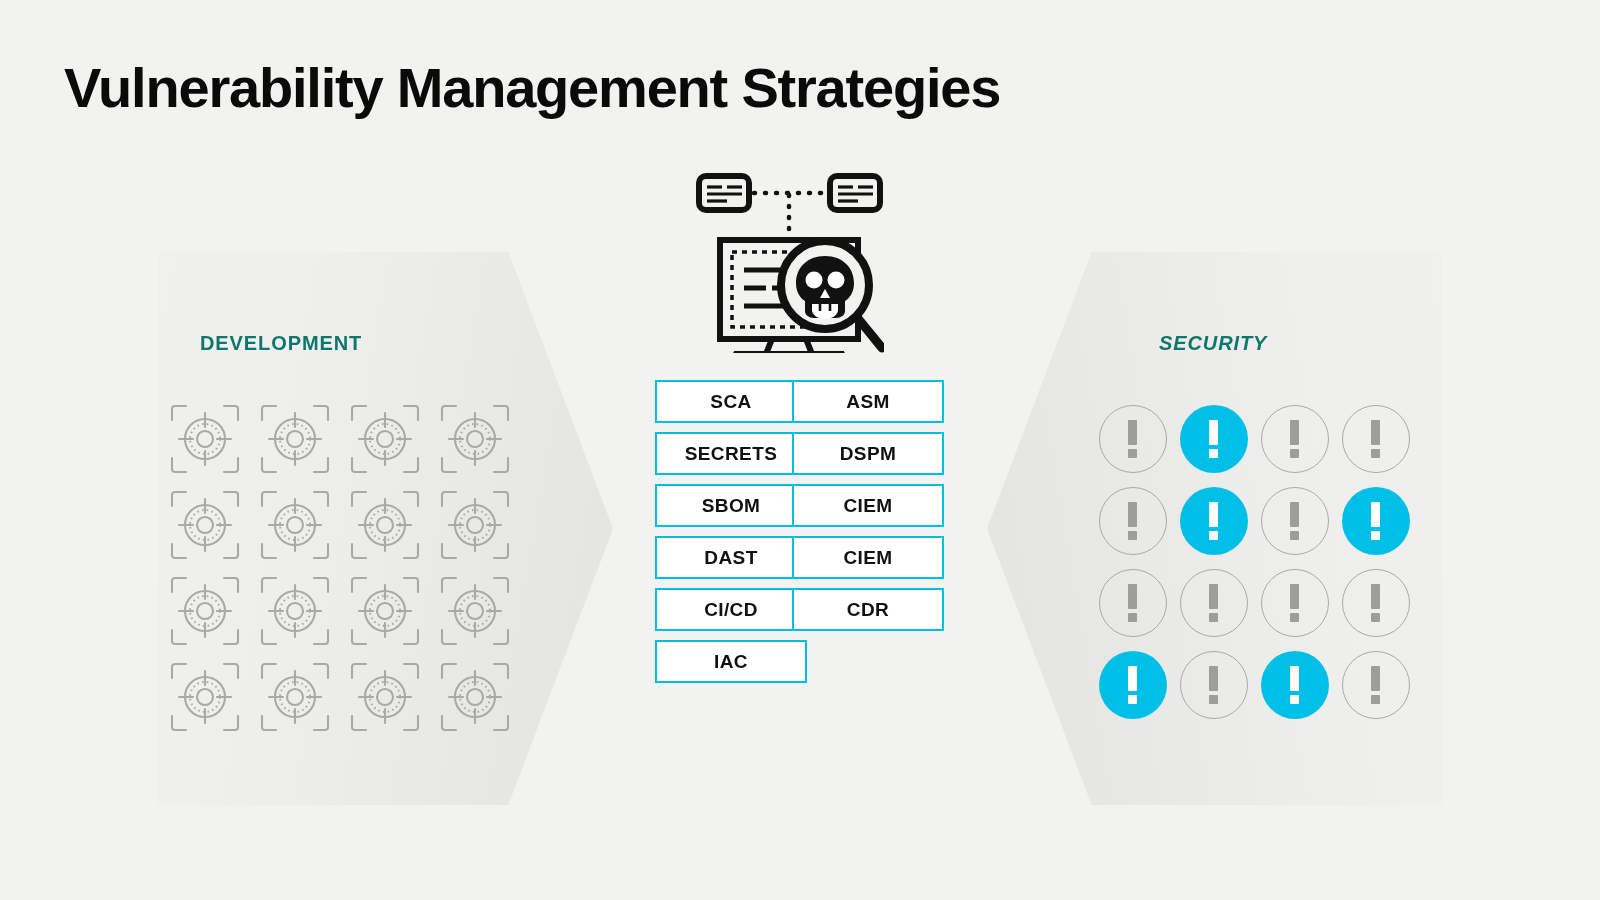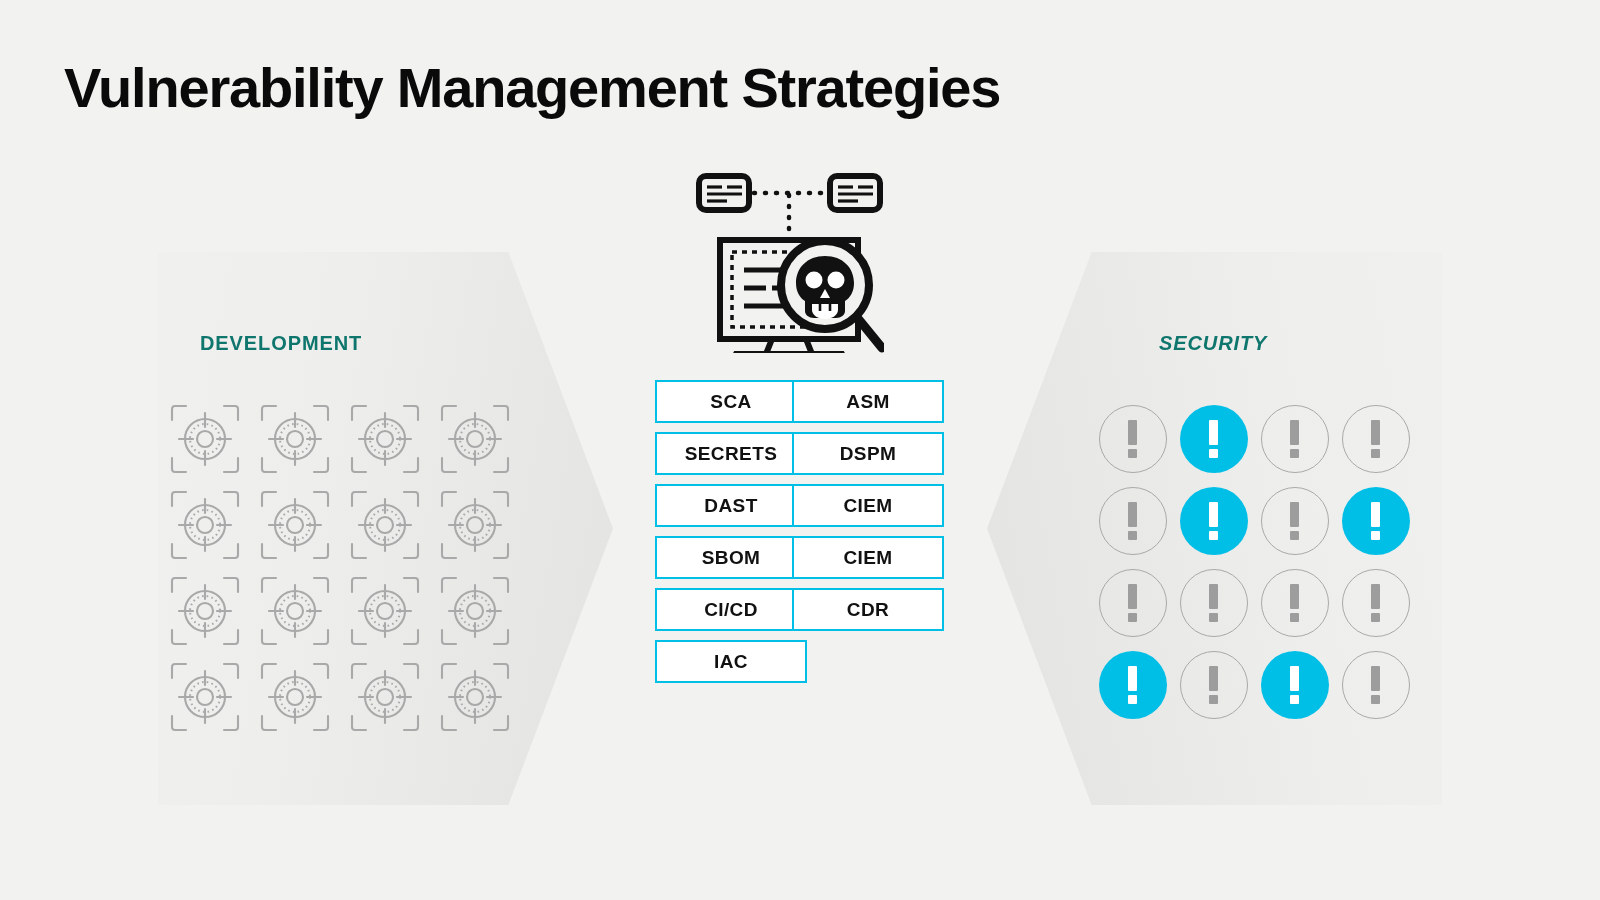--- a/index.html
+++ b/index.html
@@ -663,22 +663,22 @@
       <line x1="126" y1="136" x2="126" y2="143" stroke="#111111" stroke-width="2.6"></line>
       <line x1="136" y1="136" x2="136" y2="143" stroke="#111111" stroke-width="2.6"></line>
 
       <path d="M42 186 L148 186 L158 205 L32 205 Z" fill="none" stroke="#111111" stroke-width="6"></path>
     </svg>
   </div>
 
   <div class="badge-column" id="badge-column-left">
       <div class="badge">SCA</div>
       <div class="badge">SECRETS</div>
+      <div class="badge">SBOM</div>
       <div class="badge">DAST</div>
-      <div class="badge">SBOM</div>
       <div class="badge">CI/CD</div>
       <div class="badge">IAC</div>
     </div>
 
   <div class="badge-column" id="badge-column-right">
       <div class="badge">ASM</div>
       <div class="badge">DSPM</div>
       <div class="badge">CIEM</div>
       <div class="badge">CIEM</div>
       <div class="badge">CDR</div>

